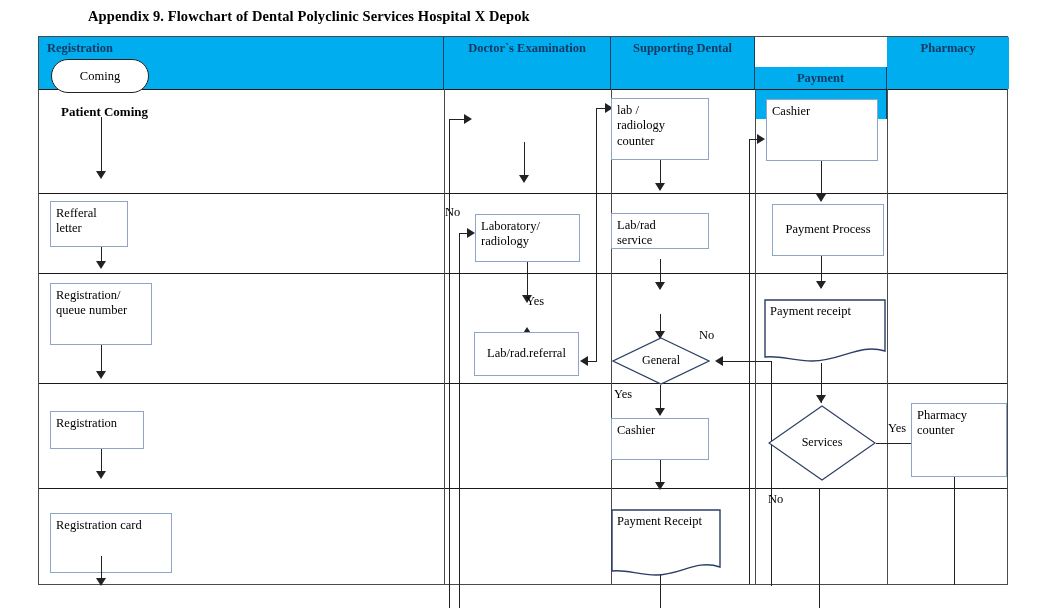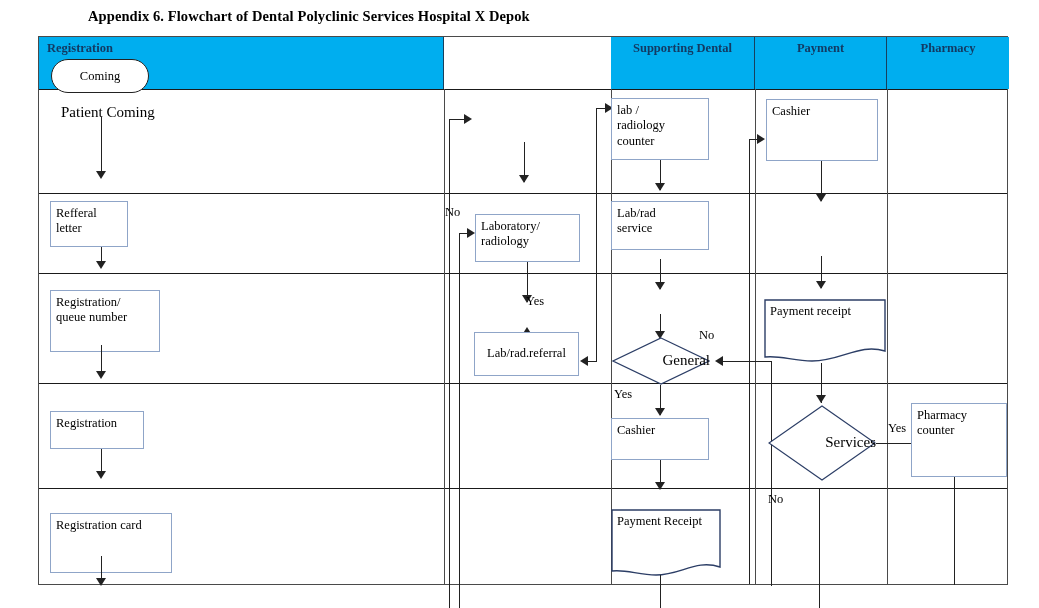--- a/index.html
+++ b/index.html
@@ -27,21 +27,21 @@
   
   .box{position:absolute;border:1.2px solid #8FA5C8;background:#fff;
        box-sizing:border-box;font-size:12.5px;line-height:1.22;
        padding:4px 5px;color:#000;}
   .box.c{display:flex;align-items:center;justify-content:center;padding:2px;text-align:center;}
 
   .oval{position:absolute;border:1.1px solid #222;background:#fff;
         border-radius:22px;box-sizing:border-box;display:flex;
         align-items:center;justify-content:center;font-size:12.5px;}
 
-  .plabel{position:absolute;font-size:15px;white-space:nowrap;}
+  .plabel{position:absolute;font-size:13px;white-space:nowrap;font-weight:bold;}
 
   .vline{position:absolute;width:0;border-left:1.1px solid #5a5a5a;}
   .vline.dk{border-left-color:#222;}
   .hline{position:absolute;height:0;border-top:1.1px solid #5a5a5a;}
   .hline.dk{border-top-color:#222;}
 
   .arrow{position:absolute;width:0;height:0;}
   .arrow.down{border-left:5px solid transparent;border-right:5px solid transparent;
               border-top:8px solid #222;}
   .arrow.right{border-top:5px solid transparent;border-bottom:5px solid transparent;
@@ -49,40 +49,43 @@
   .arrow.left{border-top:5px solid transparent;border-bottom:5px solid transparent;
               border-right:8px solid #222;}
   .arrow.up{border-left:5px solid transparent;border-right:5px solid transparent;
             border-bottom:8px solid #222;}
 
   .yn{position:absolute;font-size:12.5px;white-space:nowrap;}
 
   .diamond{position:absolute;}
   .diamond svg{display:block;}
   .diamond span{position:absolute;left:0;right:0;top:50%;transform:translateY(-55%);
-                text-align:right;font-size:15px;}
+                text-align:center;font-size:12px;}
 
   .docshape{position:absolute;}
   .docshape svg{display:block;}
   .docshape span{position:absolute;left:6px;top:5px;font-size:12.5px;}
 </style>
 </head>
 <body>
 
-<div id="title">Appendix 6. Flowchart of Dental Polyclinic Services Hospital X Depok</div>
+<div id="title">Appendix 9. Flowchart of Dental Polyclinic Services Hospital X Depok</div>
 
 <div id="table">
 
   <div class="hcell first" style="left:0;width:405px;">
     <span>Registration</span>
   </div>
+  <div class="hcell" style="left:405px;width:167px;">
+    <span>Doctor`s Examination</span>
+  </div>
   <div class="hcell" style="left:572px;width:144px;">
     <span>Supporting Dental</span>
   </div>
-  <div class="hcell" style="left:716px;width:132px;">
+  <div class="hcell" style="left:716px;width:132px;margin-top:30px;">
     <span>Payment</span>
   </div>
   <div class="hcell last" style="left:848px;width:122px;">
     <span>Pharmacy</span>
   </div>
 
   <div class="rowline" style="top:52px;"></div>
   <div class="rowline" style="top:156px;"></div>
   <div class="rowline" style="top:236px;"></div>
   <div class="rowline" style="top:346px;"></div>
@@ -100,21 +103,21 @@
   <div class="vline dk" style="left:62px;top:80px;height:56px;"></div>
   <div class="arrow down" style="left:57px;top:134px;"></div>
 
   <div class="box" style="left:11px;top:164px;width:78px;height:46px;">
     <div>Refferal</div>
     <div>letter</div>
   </div>
   <div class="vline dk" style="left:62px;top:210px;height:20px;"></div>
   <div class="arrow down" style="left:57px;top:224px;"></div>
 
-  <div class="box" style="left:11px;top:246px;width:110px;height:62px;margin-top:7px;">
+  <div class="box" style="left:11px;top:246px;width:102px;height:62px;">
     <div>Registration/</div>
     <div>queue number</div>
   </div>
   <div class="vline dk" style="left:62px;top:308px;height:32px;"></div>
   <div class="arrow down" style="left:57px;top:334px;"></div>
 
   <div class="box" style="left:11px;top:374px;width:94px;height:38px;">
     <div>Registration</div>
   </div>
   <div class="vline dk" style="left:62px;top:412px;height:28px;"></div>
@@ -161,21 +164,21 @@
   <div class="arrow left" style="left:541px;top:319px;"></div>
 
   <div class="box" style="left:572px;top:61px;width:98px;height:62px;">
     <div>lab /</div>
     <div>radiology</div>
     <div>counter</div>
   </div>
   <div class="vline dk" style="left:621px;top:123px;height:30px;"></div>
   <div class="arrow down" style="left:616px;top:146px;"></div>
 
-  <div class="box" style="left:572px;top:164px;width:98px;height:49px;">
+  <div class="box" style="left:572px;top:176px;width:98px;height:36px;">
     <div>Lab/rad</div>
     <div>service</div>
   </div>
   <div class="vline dk" style="left:621px;top:222px;height:30px;"></div>
   <div class="arrow down" style="left:616px;top:245px;"></div>
 
   <div class="vline dk" style="left:621px;top:277px;height:22px;"></div>
   <div class="arrow down" style="left:616px;top:294px;"></div>
 
   <div class="diamond" style="left:573px;top:300px;width:98px;height:48px;">
@@ -211,20 +214,23 @@
   <div class="box" style="left:727px;top:62px;width:112px;height:62px;">
     <div>Cashier</div>
   </div>
   <div class="vline dk" style="left:782px;top:124px;height:40px;"></div>
   <div class="arrow down" style="left:777px;top:157px;"></div>
 
   <div class="vline dk" style="left:710px;top:102px;height:445px;"></div>
   <div class="hline dk" style="left:710px;top:102px;width:12px;"></div>
   <div class="arrow right" style="left:718px;top:97px;"></div>
 
+  <div class="box c" style="left:733px;top:167px;width:112px;height:52px;">
+    <div>Payment Process</div>
+  </div>
   <div class="vline dk" style="left:782px;top:219px;height:32px;"></div>
   <div class="arrow down" style="left:777px;top:244px;"></div>
 
   <div class="docshape" style="left:725px;top:262px;width:122px;height:68px;">
     <svg width="122" height="68" viewBox="0 0 122 68">
       <path d="M1,1 L121,1 L121,52 C95,44 78,62 48,62 C30,62 15,56 1,58 Z" fill="#ffffff" stroke="#2c3e66" stroke-width="1.4"></path>
     </svg>
     <span>Payment receipt</span>
   </div>
   <div class="vline dk" style="left:782px;top:326px;height:40px;"></div>

